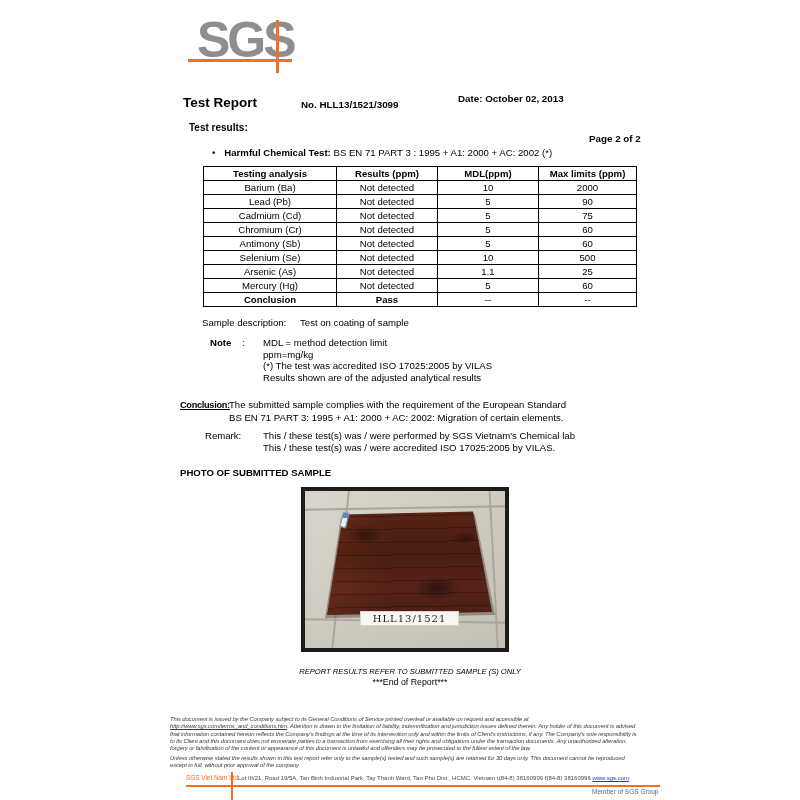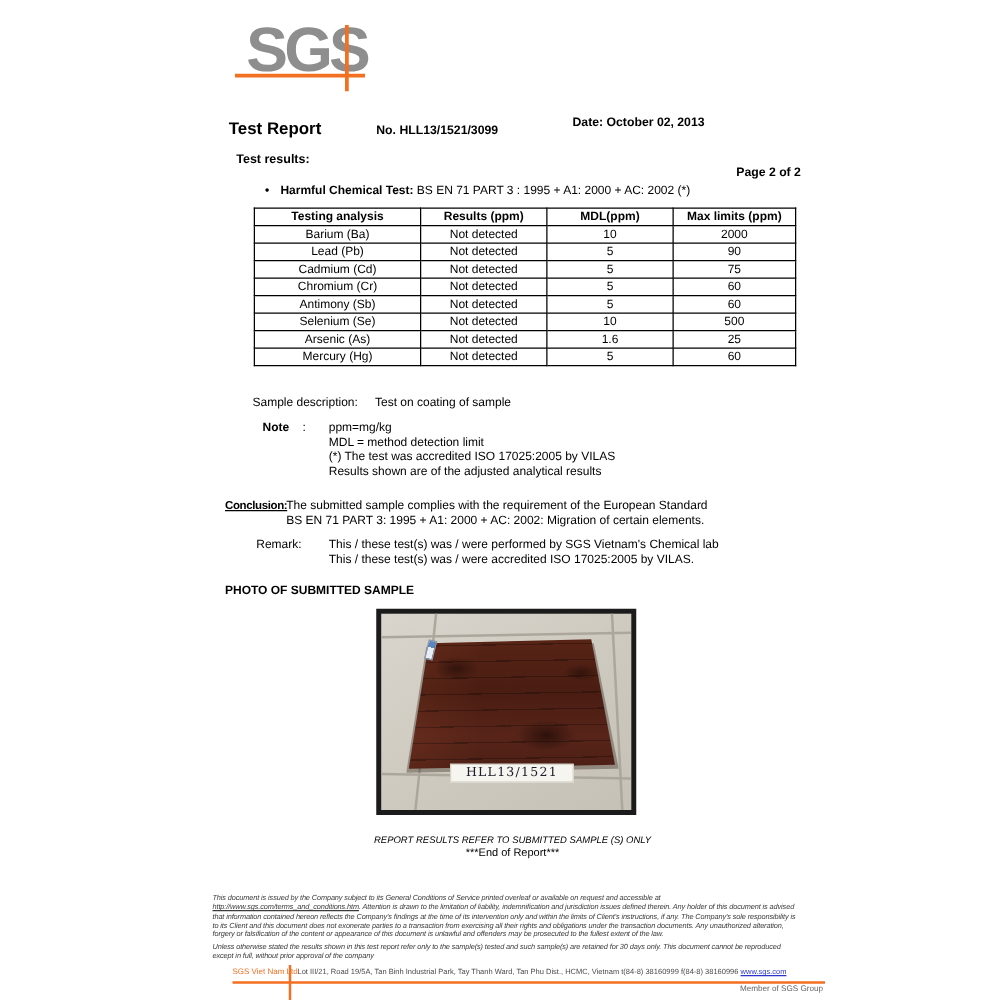--- a/index.html
+++ b/index.html
@@ -165,42 +165,48 @@
   </tr>
   <tr>
     <td>Selenium (Se)</td>
     <td>Not detected</td>
     <td>10</td>
     <td>500</td>
   </tr>
   <tr>
     <td>Arsenic (As)</td>
     <td>Not detected</td>
-    <td>1.6</td>
+    <td>1.1</td>
     <td>25</td>
   </tr>
   <tr>
     <td>Mercury (Hg)</td>
     <td>Not detected</td>
     <td>5</td>
     <td>60</td>
+  </tr>
+  <tr>
+    <td class="bold-cell">Conclusion</td>
+    <td class="bold-cell">Pass</td>
+    <td>--</td>
+    <td>--</td>
   </tr>
 </tbody>
   </table>
 
 <div class="abs body-text" id="sample-line">
   <span class="sample-label">Sample description:</span><span>Test on coating of sample</span>
 </div>
 
 <div class="abs body-text" id="note-block">
   <span class="note-label">Note</span>
   <span class="note-colon">:</span>
   <span class="block-lines">
+    <div>MDL = method detection limit</div>
     <div>ppm=mg/kg</div>
-    <div>MDL = method detection limit</div>
     <div>(*) The test was accredited ISO 17025:2005 by VILAS</div>
     <div>Results shown are of the adjusted analytical results</div>
   </span>
 </div>
 
 <div class="abs body-text" id="conclusion-block">
   <div style="white-space:nowrap;">
     <span class="conclusion-label">Conclusion:</span><span>The submitted sample complies with the requirement of the European Standard</span>
   </div>
   <div class="indent-48" style="white-space:nowrap;">BS EN 71 PART 3: 1995 + A1: 2000 + AC: 2002: Migration of certain elements.</div>

